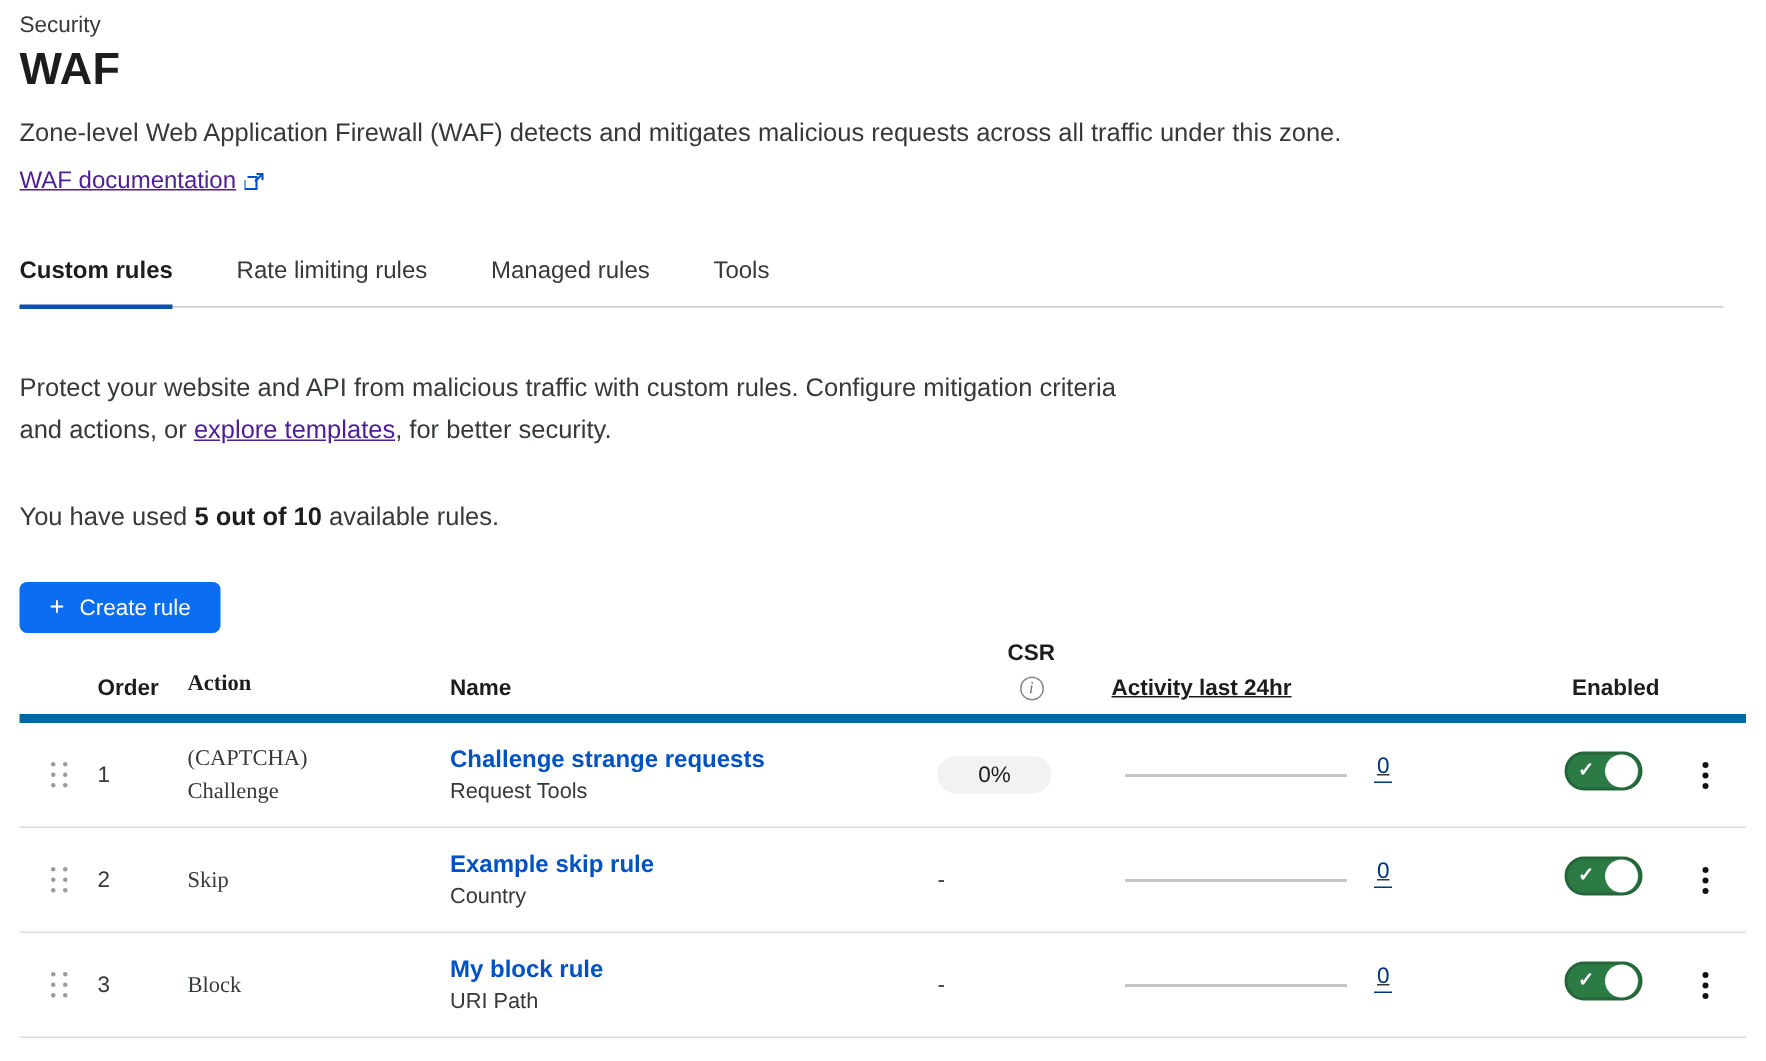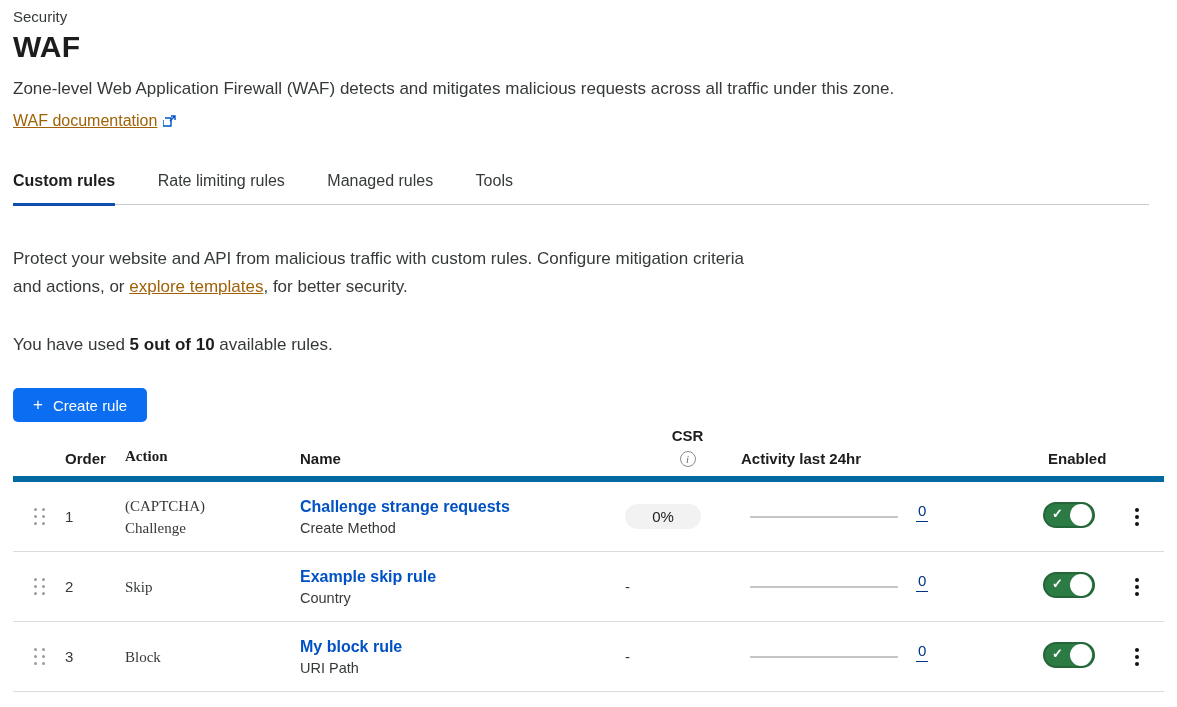--- a/index.html
+++ b/index.html
@@ -9,21 +9,21 @@
     font-family: "Liberation Sans", sans-serif;
     color: #36393a;
   }
   .page { padding: 8px 28px 0 13px; width: 1177px; }
 
   
   .eyebrow { font-size: 15px; color: #36393a; }
   .title { margin-top: 5px; font-size: 30px; font-weight: 600; color: #1d1d1d; letter-spacing: .2px; }
   .description { margin-top: 15px; font-size: 17px; color: #36393a; }
   .doc-link-row { margin-top: 13px; display: flex; align-items: center; gap: 6px; }
-  a.link { color: #a16207; text-decoration: underline; cursor: pointer; }
+  a.link { color: #4c1d95; text-decoration: underline; cursor: pointer; }
   .doc-link-row a { font-size: 16px; }
   .ext-icon { display: inline-block; width: 14px; height: 14px; }
   .ext-icon svg { display: block; }
 
   
   .tabbar { margin-top: 36px; border-bottom: 1px solid #c9c9c9; }
   .tab { display: inline-block; font-size: 16px; color: #36393a; padding: 6px 0 13px 0;
          margin-right: 38px; cursor: pointer; border-bottom: 3px solid transparent; margin-bottom: -2px; }
   .tab.active { color: #1d1d1d; font-weight: 700; border-bottom: 3px solid #0f4fb0; }
 
@@ -65,21 +65,21 @@
   
   .rules-table { margin-top: 28px; width: 1151px; }
   .thead { display: flex; align-items: flex-end; height: 32px; border-bottom: 6px solid #0369a1;
            font-size: 15px; font-weight: 700; color: #1d1d1d; padding-bottom: 9px; }
   .row { display: flex; align-items: center; height: 70px; border-bottom: 1px solid #dcdcdc; }
   .col-handle { width: 47px; display: flex; justify-content: flex-start; padding-left: 17px; }
   .col-order  { width: 52px; padding-left: 5px; }
   .col-action { width: 178px; padding-left: 13px; font-size: 15px; line-height: 22px; font-family: Liberation Serif, serif; }
   .col-name   { width: 335px; padding-left: 10px; }
   .col-csr    { width: 105px; display: flex; justify-content: center; flex-direction: column; }
-  .col-activity { width: 300px; display: flex; align-items: flex-end; padding-left: 20px; }
+  .col-activity { width: 300px; display: flex; align-items: flex-end; padding-left: 20px; text-decoration: underline; }
   .col-enabled  { width: 80px; padding-left: 13px; }
   .col-menu   { width: 54px; display: flex; justify-content: center; }
   .thead .col-csr { justify-content: flex-start; padding-left: 20px; align-items: center; display: flex; gap: 7px; }
   .thead .col-activity { padding-left: 11px; align-items: flex-end; }
   .thead .col-enabled { padding-left: 18px; }
 
   .info-icon { width: 16px; height: 16px; border: 1px solid #8c8c8c; border-radius: 50%;
     color: #6f6f6f; font-size: 11px; font-weight: 400; display: inline-flex; align-items: center;
     justify-content: center; font-family: "Liberation Serif", serif; font-style: italic; }
 
@@ -171,21 +171,21 @@
             <i></i>
           </span>
         </div>
       <div class="col-order order-num">1</div>
       <div class="col-action">
         <div>(CAPTCHA)</div>
         <div>Challenge</div>
       </div>
       <div class="col-name">
         <a class="rule-name">Challenge strange requests</a>
-        <div class="rule-field">Create Method</div>
+        <div class="rule-field">Request Tools</div>
       </div>
       <div class="col-csr">
           <span class="csr-badge">0%</span>
         </div>
       <div class="col-activity">
         <span class="sparkline"></span>
         <a class="activity-count">0</a>
       </div>
       <div class="col-enabled">
         <span class="toggle">

